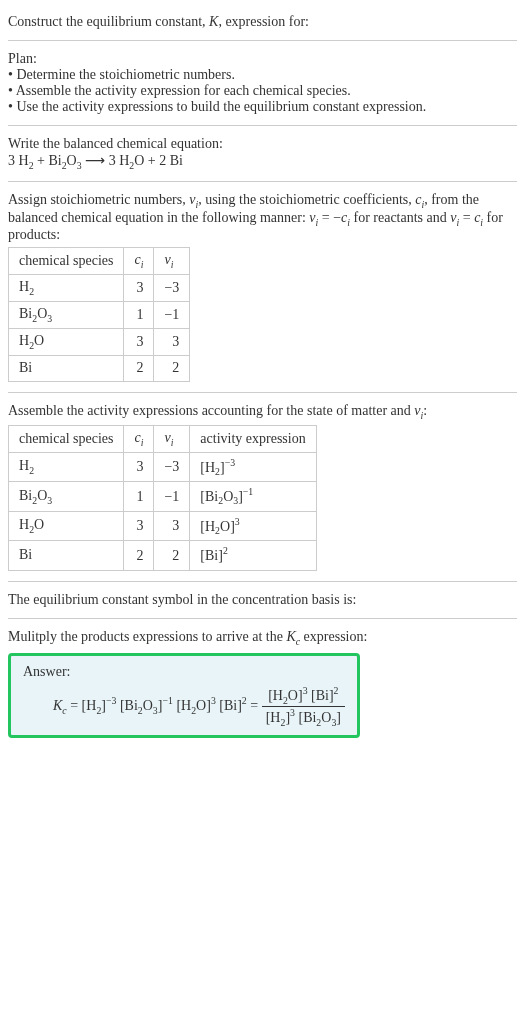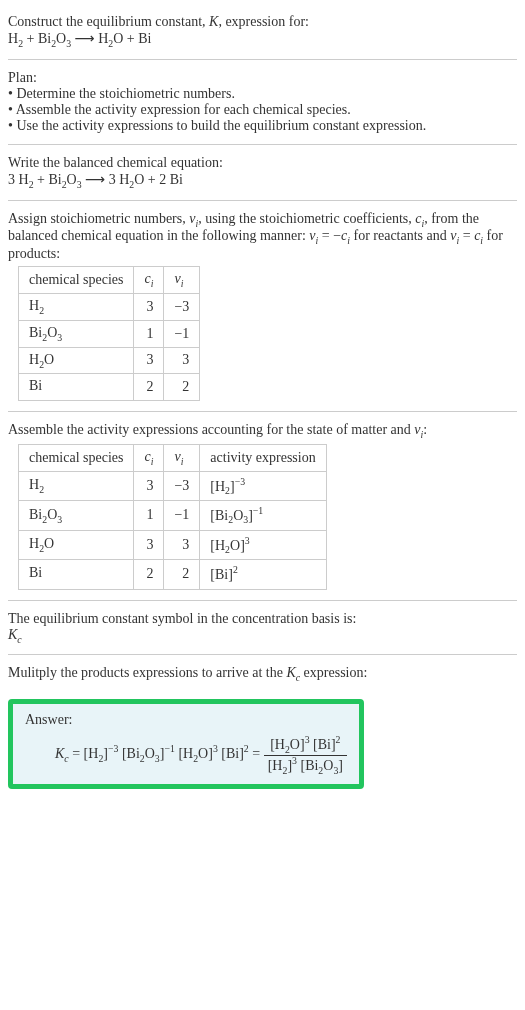--- a/index.html
+++ b/index.html
@@ -18,30 +18,29 @@
 hr {
   border: none;
   border-top: 1px solid #ccc;
   margin: 4px 0;
 }
 .sub { font-size: 0.7em; vertical-align: sub; }
 .sup { font-size: 0.7em; vertical-align: super; }
 .ital { font-style: italic; }
 .answer-box {
   background: #e8f4f8;
-  border: 5px solid #22c55e;
+  border: 3px solid #22c55e;
   border-radius: 4px;
   padding: 8px 12px;
-  margin-top: 16px;
+  margin-top: 6px;
   display: inline-block;
 }
 table {
   border-collapse: collapse;
   margin-top: 4px;
-  margin-left: 10px;
 }
 td, th {
   border: 1px solid #ccc;
   padding: 4px 10px;
   text-align: left;
   font-weight: normal;
 }
 td.num { text-align: right; }
 .frac {
   display: inline-block;
@@ -59,23 +58,20 @@
   text-align: center;
 }
 .chem { white-space: nowrap; }
 </style>
 </head>
 <body>
 
 <div class="section">
   <div>
     <span>Construct the equilibrium constant, </span><span class="ital">K</span><span>, expression for:</span>
-  </div>
-  <div>
-    <span class="chem"><span>H</span><span class="sub">2</span></span><span> + </span><span class="chem"><span>Bi</span><span class="sub">2</span><span>O</span><span class="sub">3</span></span><span> ⟶ </span><span class="chem"><span>H</span><span class="sub">2</span><span>O</span></span><span> + </span><span class="chem">Bi</span>
   </div>
 </div>
 
 <hr>
 
 <div class="section">
   <div>Plan:</div>
   <div>• Determine the stoichiometric numbers.</div>
   <div>• Assemble the activity expression for each chemical species.</div>
   <div>• Use the activity expressions to build the equilibrium constant expression.</div>
@@ -166,21 +162,20 @@
       <td><span>[</span><span>Bi</span><span class="sub"></span><span></span><span class="sub"></span><span>]</span><span class="sup">2</span></td>
     </tr>
   </tbody>
     </table>
 </div>
 
 <hr>
 
 <div class="section">
   <div>The equilibrium constant symbol in the concentration basis is:</div>
-  <div><span class="ital">K</span><span class="sub ital">c</span></div>
 </div>
 
 <hr>
 
 <div class="section">
   <div>
     <span>Mulitply the products expressions to arrive at the </span><span class="ital">K</span><span class="sub ital">c</span><span> expression:</span>
   </div>
   <div class="answer-box">
     <div>Answer:</div>

